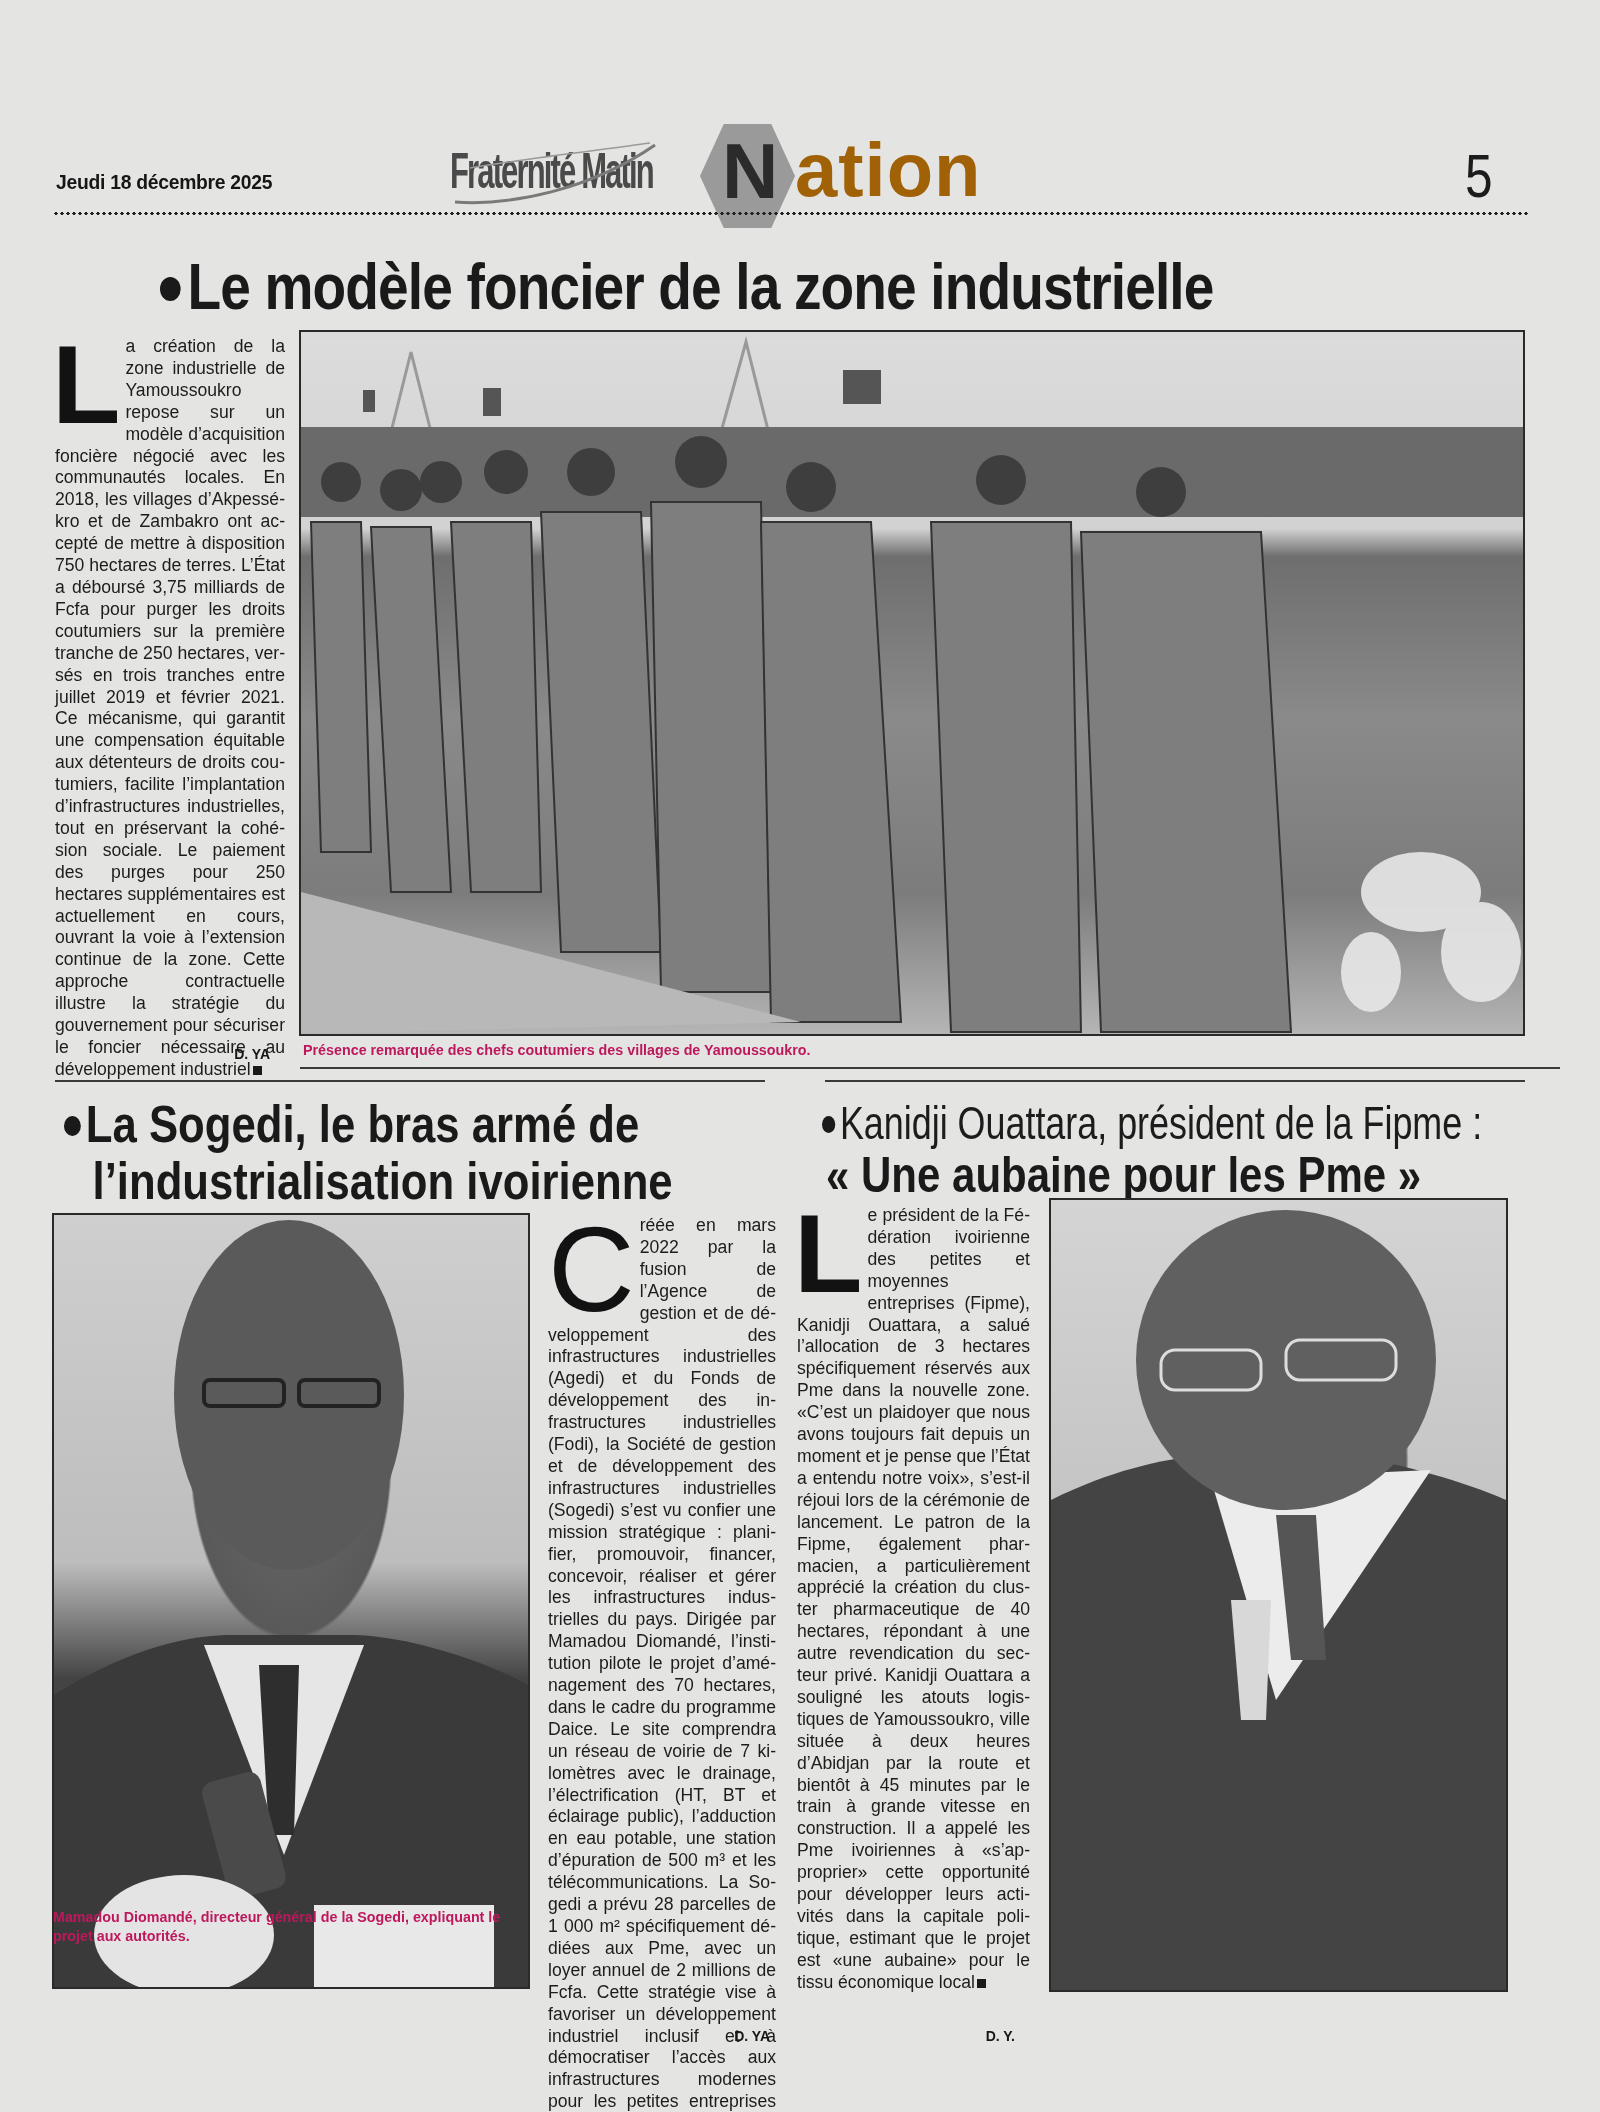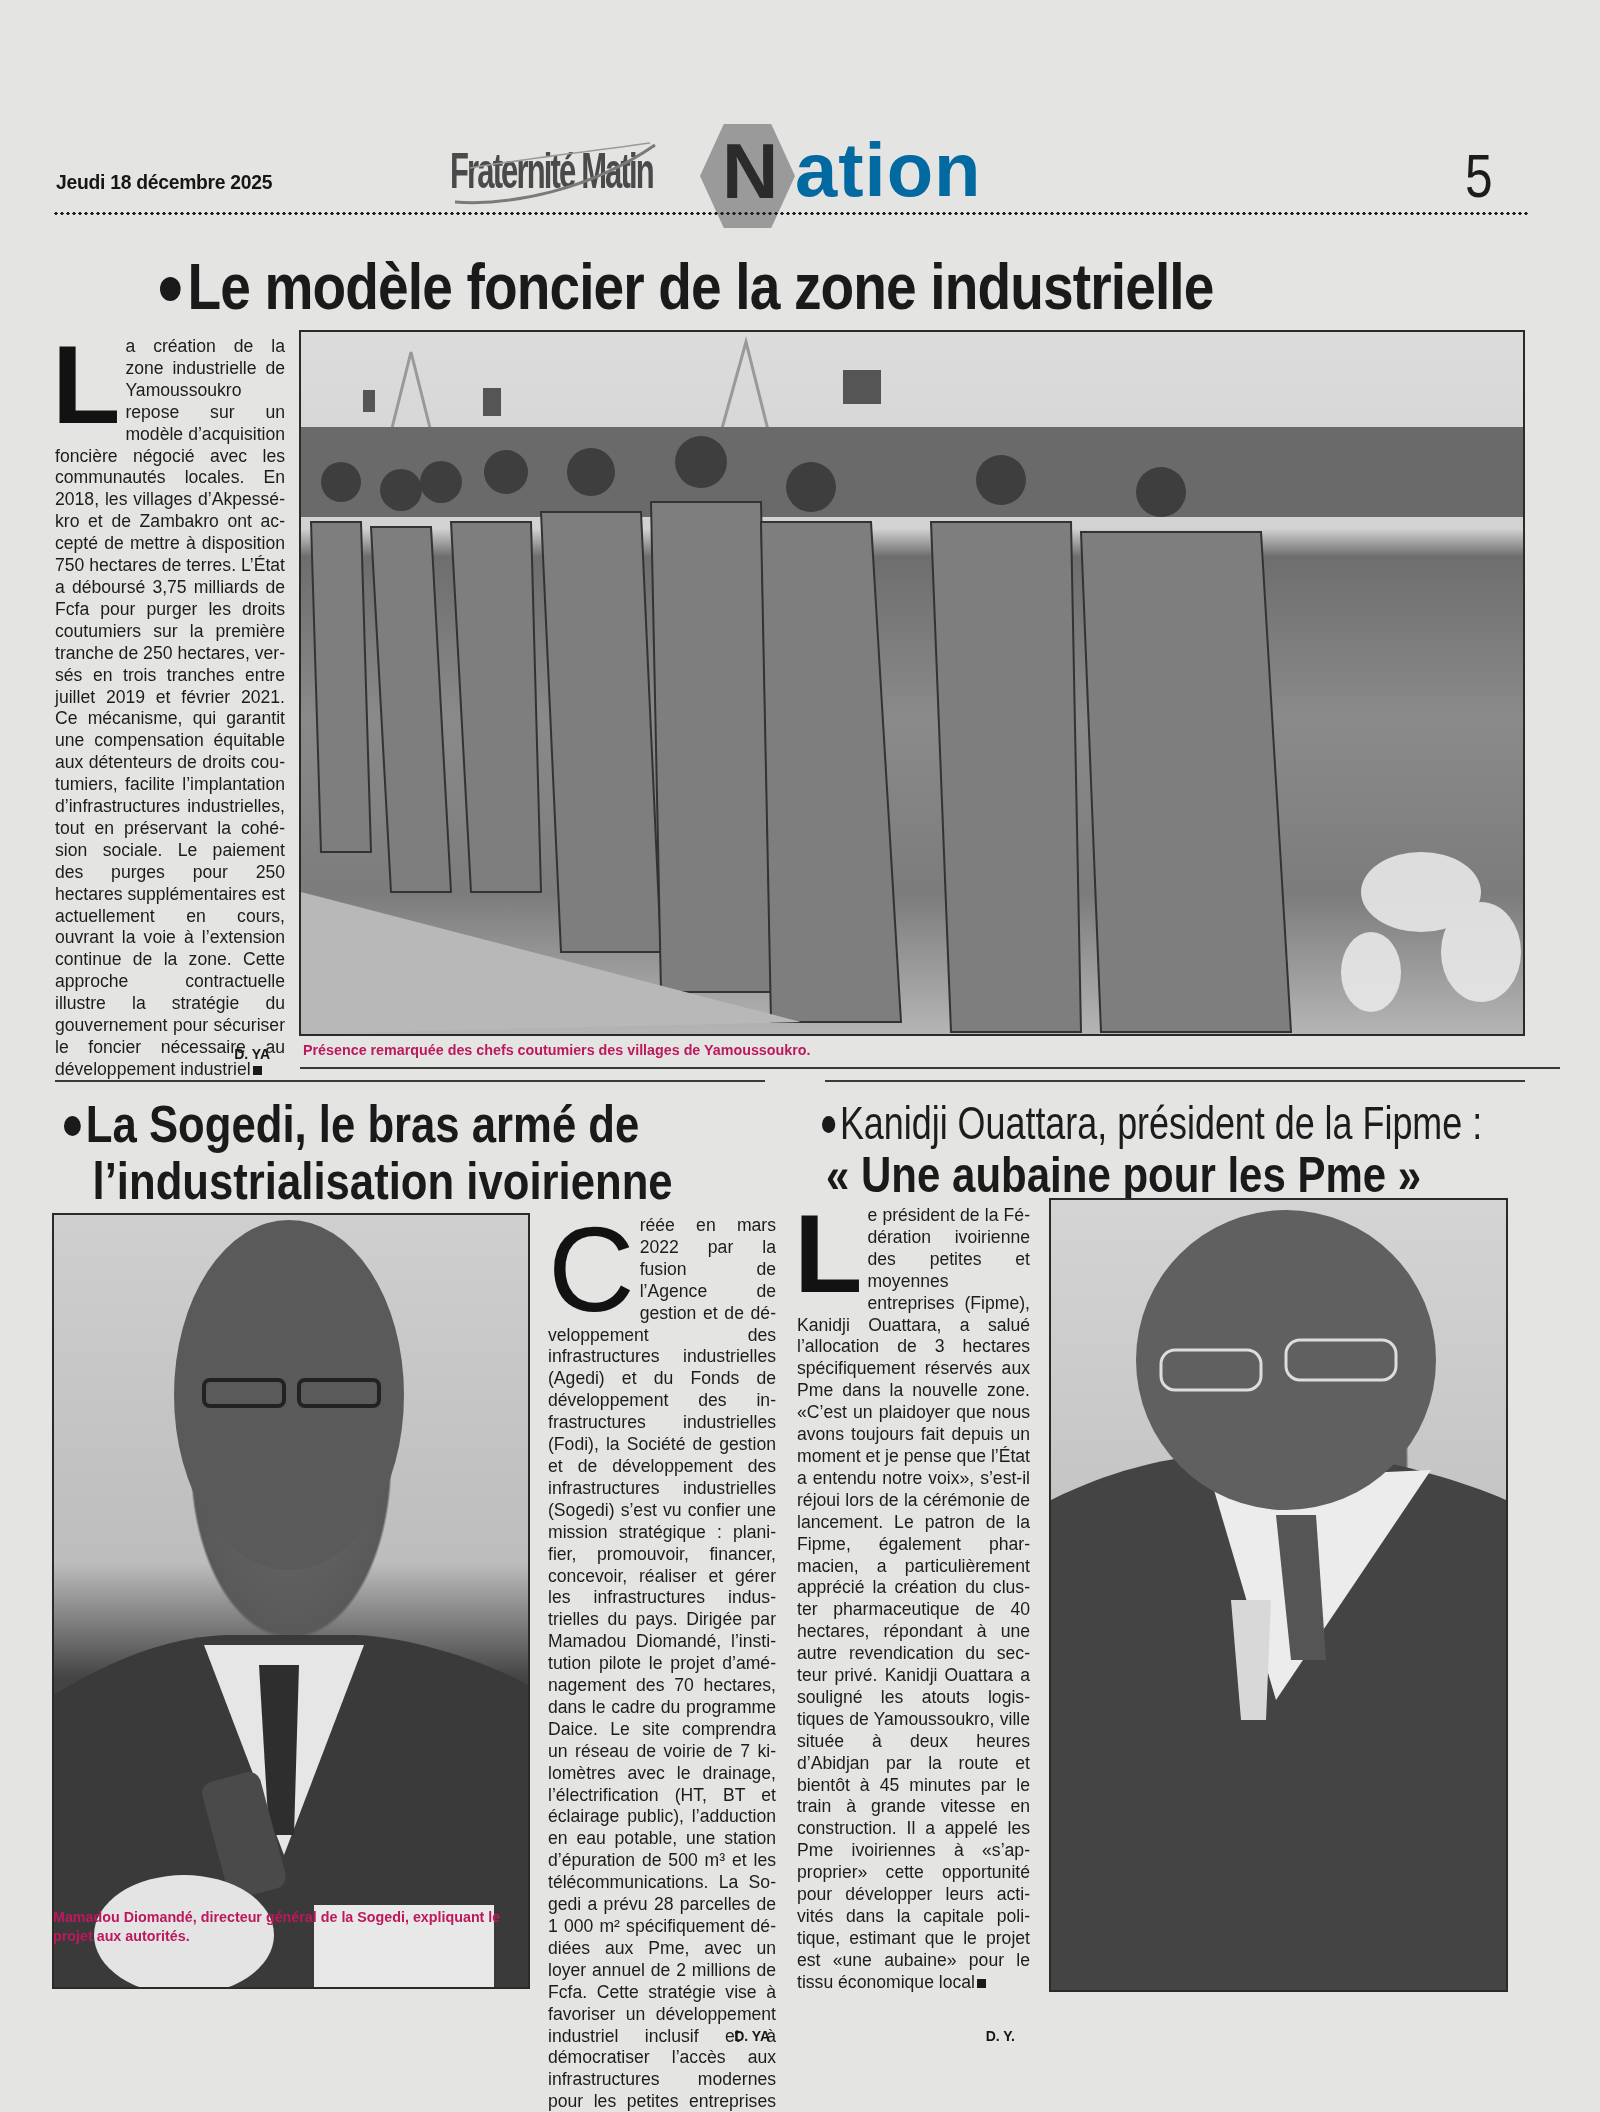--- a/index.html
+++ b/index.html
@@ -11,21 +11,21 @@
     }
     .abs { position: absolute; }
 
     
     .masthead-date { left: 56px; top: 170px; font-size: 21px; font-weight: bold; letter-spacing: -0.3px; transform: scaleX(0.92); transform-origin: left; }
     .logo-fm { left: 450px; top: 140px; width: 215px; height: 70px; }
     .logo-fm-text { position: absolute; left: 0; top: 2px; font-family: "Liberation Sans Narrow", "Liberation Sans", sans-serif; font-size: 50px; font-weight: bold; color: #4a4a4a; letter-spacing: -3px; transform: scaleX(0.62); transform-origin: left; white-space: nowrap; }
     .logo-swoosh { position: absolute; left: 0; top: 0; width: 215px; height: 70px; }
     .section-hex { left: 700px; top: 124px; width: 95px; height: 104px; background: #9a9a9a; clip-path: polygon(25% 0, 75% 0, 100% 50%, 75% 100%, 25% 100%, 0 50%); }
     .section-n { left: 722px; top: 126px; font-size: 78px; font-weight: bold; color: #2b2b2b; }
-    .section-rest { left: 795px; top: 126px; font-size: 76px; font-weight: bold; color: #0369a1; letter-spacing: 1px; }
+    .section-rest { left: 795px; top: 126px; font-size: 76px; font-weight: bold; color: #a16207; letter-spacing: 1px; }
     .page-num { left: 1465px; top: 140px; font-size: 62px; color: #1c1c1c; transform: scaleX(0.8); transform-origin: left; }
     .dotted-rule { left: 53px; top: 211px; width: 1475px; height: 5px; background-image: radial-gradient(circle, #222 1.5px, transparent 1.8px); background-size: 6px 5px; }
 
     
     .main-headline { left: 160px; top: 250px; width: 1230px; font-size: 64px; font-weight: bold; letter-spacing: -1px; white-space: nowrap; transform: scaleX(0.86); transform-origin: left; color: #1a1a1a; }
     .bullet { display: inline-block; width: 0.38em; height: 0.38em; border-radius: 50%; background: #1a1a1a; vertical-align: middle; margin-right: 0.12em; position: relative; top: -0.05em; }
 
     
     .body-text { font-size: 17.6px; line-height: 21.9px; text-align: justify; hyphens: manual; color: #1c1c1c; }
     .body-text p { margin: 0; }

